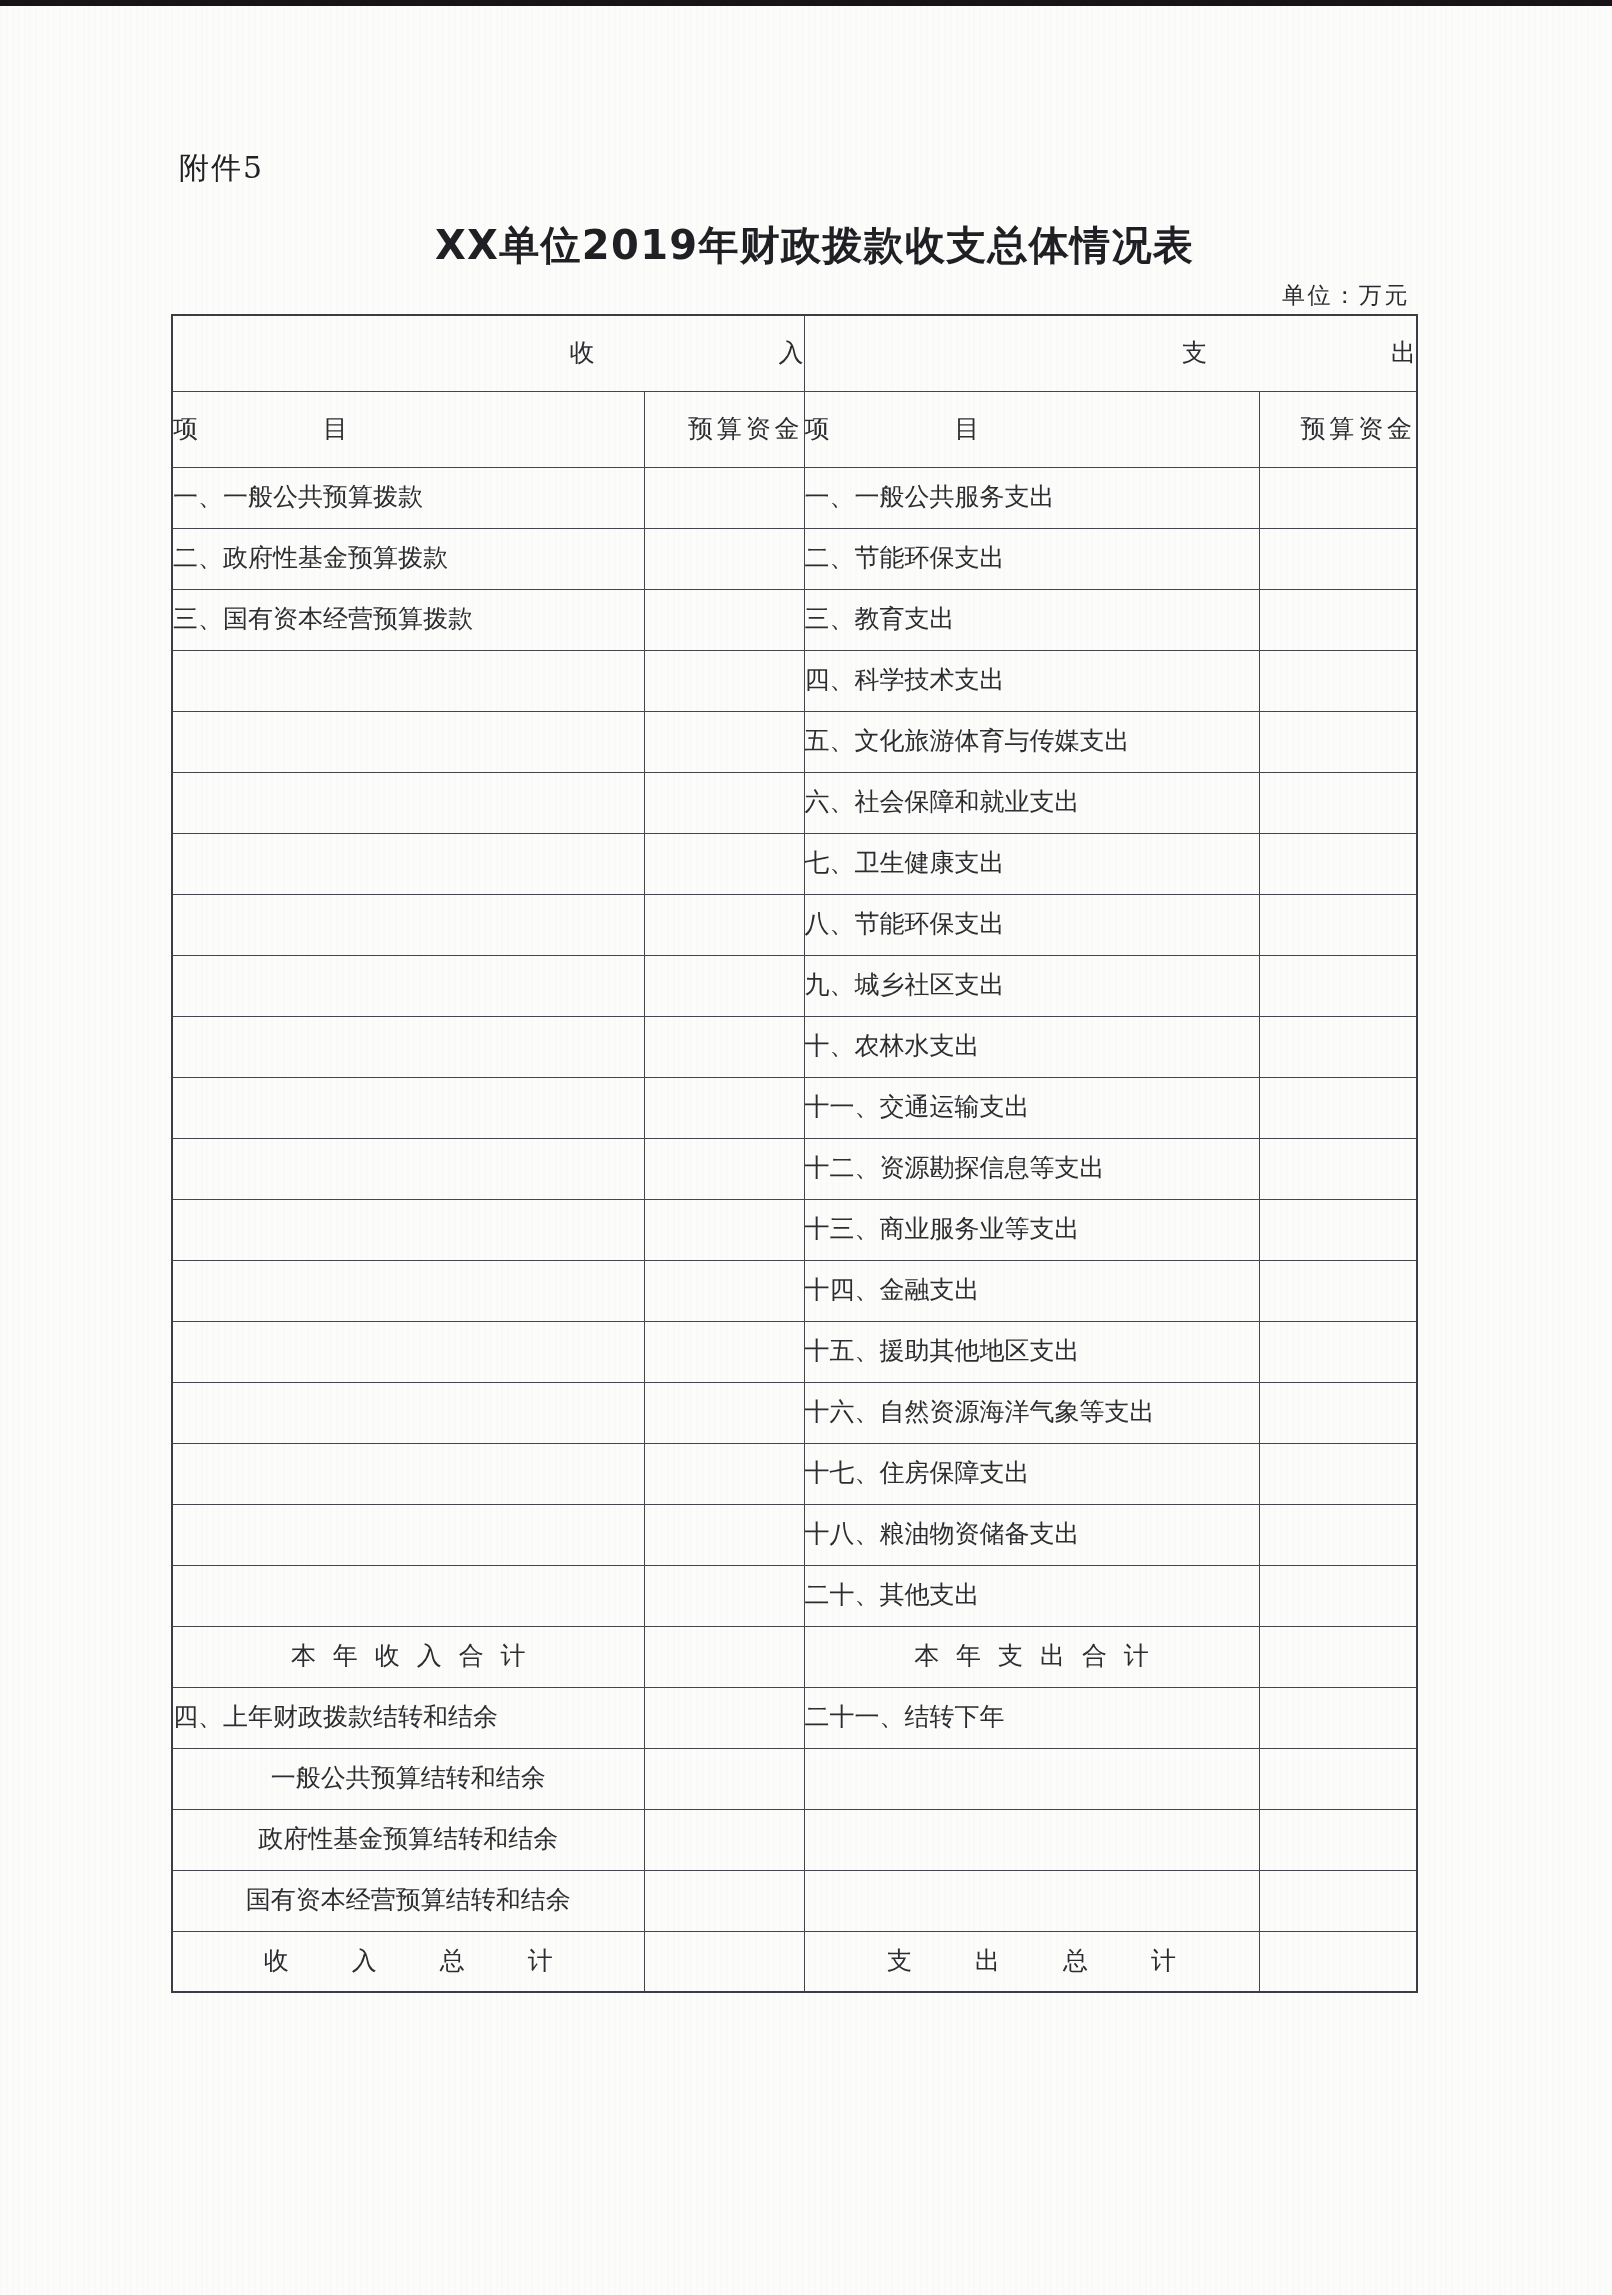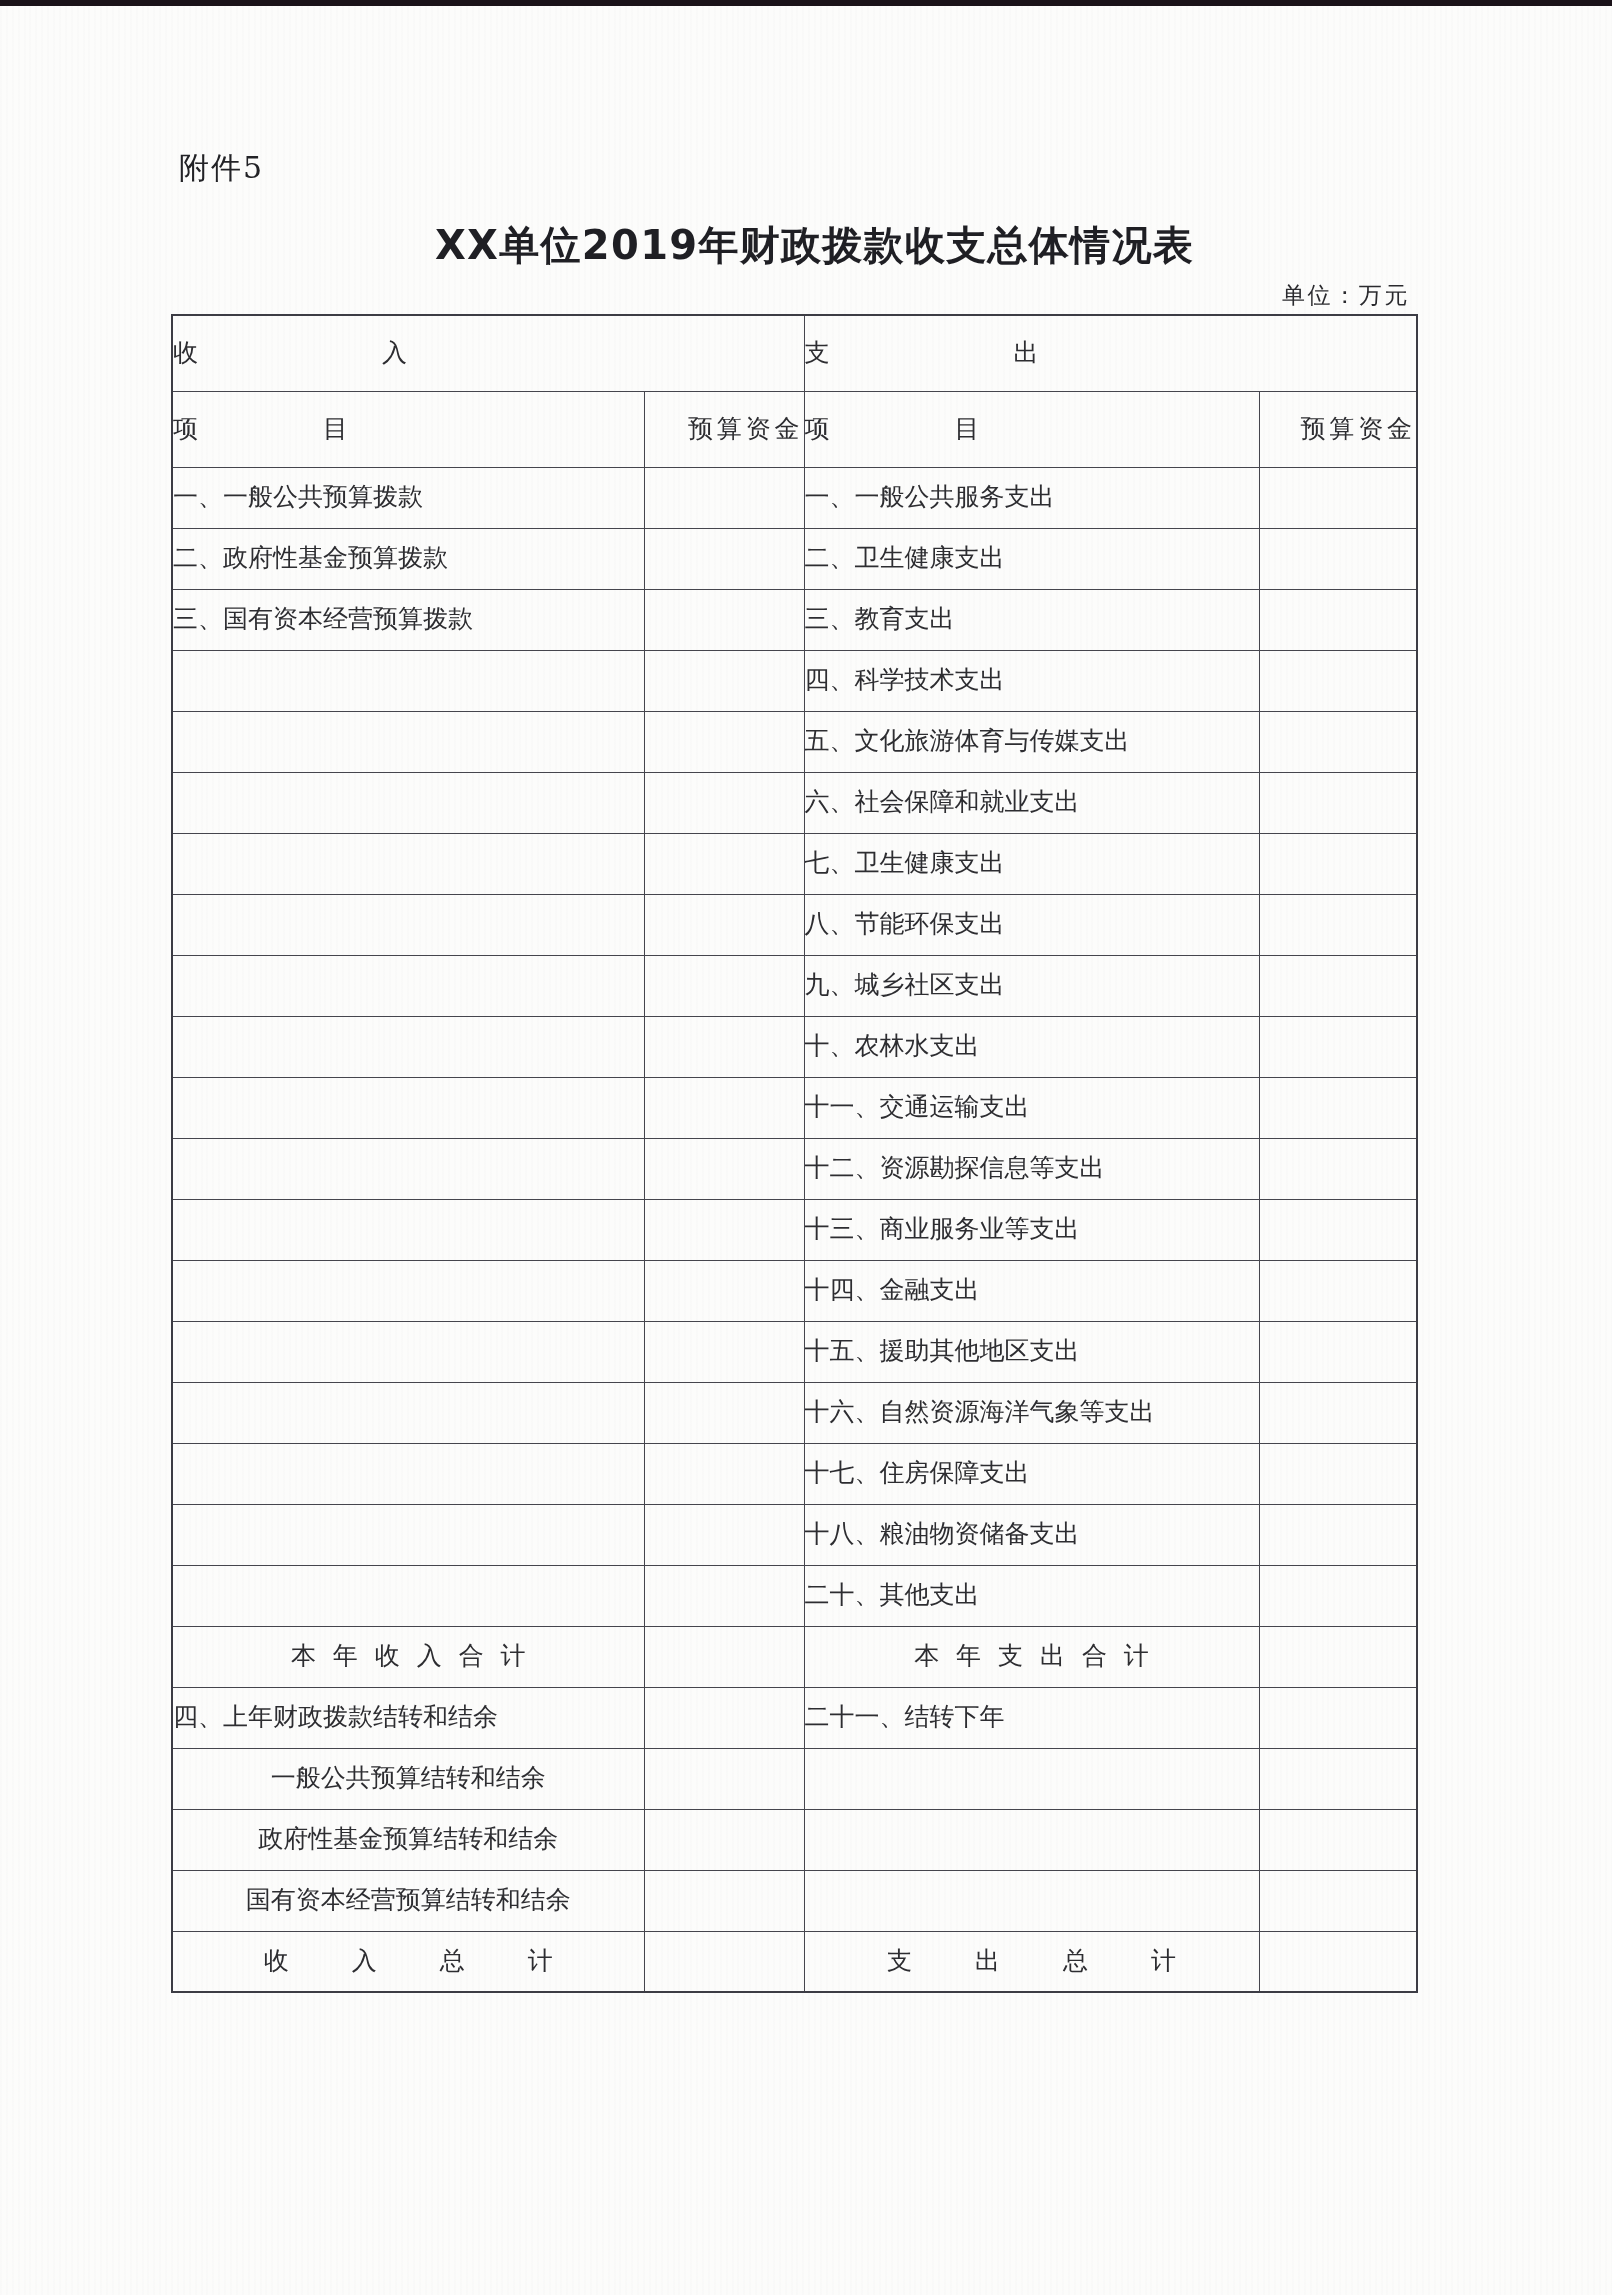--- a/index.html
+++ b/index.html
@@ -58,21 +58,21 @@
     font-size: 25px;
     line-height: 1.15;
     padding: 0;
     overflow: hidden;
     white-space: nowrap;
     color: #2d2d31;
   }
   tr.hrow { height: 76px; }
   tr.drow { height: 61px; margin-left: 9px; }
   td.sec {
-    text-align: left;
+    text-align: right;
     font-size: 27px;
     word-spacing: 176px;
   }
   td.itemh {
     font-size: 25.4px;
     word-spacing: 117px;
     margin-top: 38px;
   }
   td.budgeth {
     text-align: right;
@@ -124,21 +124,21 @@
 
       <tr class="drow">
         <td class="li">一、一般公共预算拨款</td>
         <td class="val"></td>
         <td class="li">一、一般公共服务支出</td>
         <td class="val"></td>
       </tr>
       <tr class="drow">
         <td class="li">二、政府性基金预算拨款</td>
         <td class="val"></td>
-        <td class="li">二、卫生健康支出</td>
+        <td class="li">二、节能环保支出</td>
         <td class="val"></td>
       </tr>
       <tr class="drow">
         <td class="li">三、国有资本经营预算拨款</td>
         <td class="val"></td>
         <td class="li">三、教育支出</td>
         <td class="val"></td>
       </tr>
       <tr class="drow">
         <td class="li"></td>

